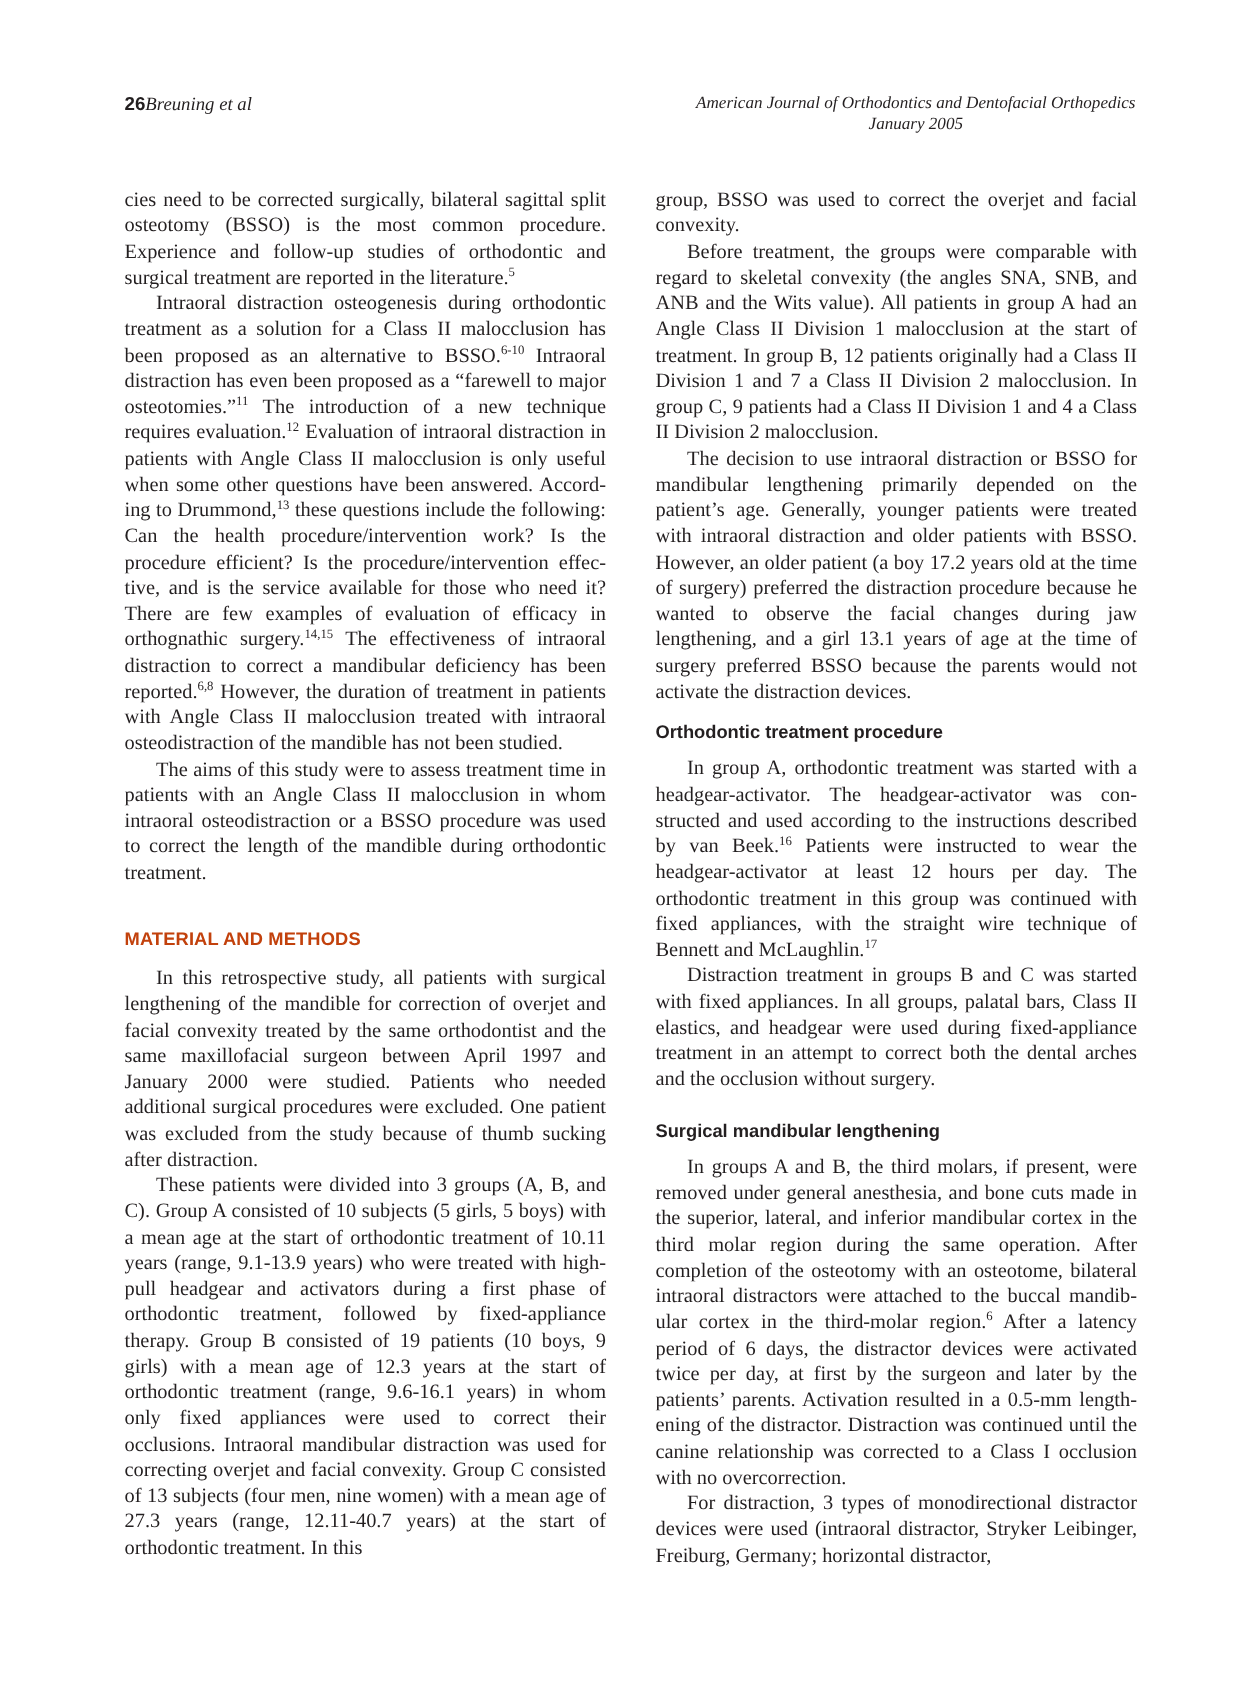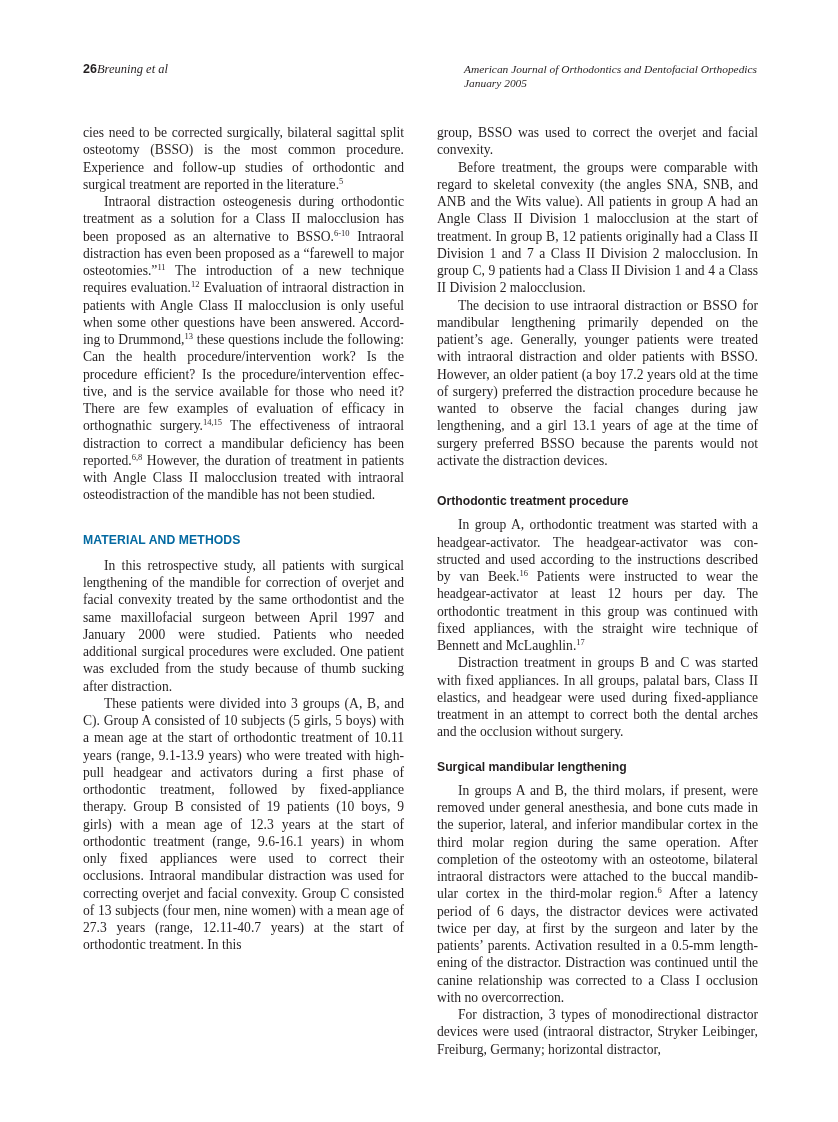--- a/index.html
+++ b/index.html
@@ -1,49 +1,50 @@
 <!DOCTYPE html>
 <html><head>
 <meta charset="utf-8">
 <style>
   html, body { margin: 0; padding: 0; background: #ffffff; }
   body { width: 838px; height: 1122px; position: relative; overflow: hidden; }
   .page { position: absolute; left: 0; top: 0; width: 838px; height: 1122px; background: #fff; color: #231f20; }
   .running-head { position: absolute; top: 62px; left: 83px; right: 81px; height: 34px; }
   .rh-left { position: absolute; left: 0; top: 0; font-family: "Liberation Serif", serif; font-style: italic; font-size: 12.5px; color: #231f20; white-space: nowrap; }
   .rh-left .pnum { font-family: "Liberation Sans", sans-serif; font-style: normal; font-weight: bold; font-size: 12.5px; margin-right: 0; }
-  .rh-right { position: absolute; right: 0; top: 0; text-align: left; font-family: "Liberation Serif", serif; font-style: italic; font-size: 11.4px; line-height: 14px; color: #231f20; }
+  .rh-right { position: absolute; right: 0; top: 0; text-align: center; font-family: "Liberation Serif", serif; font-style: italic; font-size: 11.4px; line-height: 14px; color: #231f20; }
   .col { position: absolute; top: 124px; width: 321px; font-family: "Liberation Serif", serif; font-size: 13.6px; line-height: 17.25px; color: #231f20; text-align: justify; hyphens: manual; }
   .col-left { left: 83px; }
   .col-right { left: 437px; }
   .col p { margin: 0; text-indent: 0; }
   .col p.indent { text-indent: 21px; }
   .col sup { font-size: 8.5px; line-height: 0; vertical-align: 5px; }
-  .h-major { font-family: "Liberation Sans", sans-serif; font-weight: bold; font-size: 12.2px; letter-spacing: 0.1px; margin: 28px 0 8px 0; color: #0369a1; text-align: left; }
-  .h-minor { font-family: "Liberation Sans", sans-serif; font-weight: bold; font-size: 12.2px; margin: 24px 0 6px 0; color: #231f20; text-align: left; }
+  .h-major { font-family: "Liberation Sans", sans-serif; font-weight: bold; font-size: 12.2px; letter-spacing: 0.1px; margin: 28px 0 8px 0; color: #c2410c; text-align: left; }
+  .h-minor { font-family: "Liberation Sans", sans-serif; font-weight: bold; font-size: 12.2px; margin: 11px 0 6px 0; color: #231f20; text-align: left; }
   .h-minor.gap { margin-top: 18px; }
 </style>
 </head>
 <body>
 
 <div class="page">
 
   <div class="running-head">
     <div class="rh-left">
       <span class="pnum">26</span><span>Breuning et al</span>
     </div>
     <div class="rh-right">
       <div>American Journal of Orthodontics and Dentofacial Orthopedics</div>
       <div>January 2005</div>
     </div>
   </div>
 
   <div class="col col-left">
     <p><span>cies need to be corrected surgically, bilateral sagittal split osteotomy (BSSO) is the most common procedure. Experience and follow-up studies of orthodontic and surgical treatment are reported in the literature.</span><sup>5</sup></p>
     <p class="indent"><span>Intraoral distraction osteogenesis during orthodontic treatment as a solution for a Class II malocclusion has been proposed as an alternative to BSSO.</span><sup>6-10</sup><span> Intraoral distraction has even been proposed as a “farewell to major osteotomies.”</span><sup>11</sup><span> The introduction of a new technique requires evaluation.</span><sup>12</sup><span> Evaluation of intraoral distraction in patients with Angle Class II malocclusion is only useful when some other questions have been answered. Accord­ing to Drummond,</span><sup>13</sup><span> these questions include the follow­ing: Can the health procedure/intervention work? Is the procedure efficient? Is the procedure/intervention effec­tive, and is the service available for those who need it? There are few examples of evaluation of efficacy in orthognathic surgery.</span><sup>14,15</sup><span> The effectiveness of intraoral distraction to correct a mandibular deficiency has been reported.</span><sup>6,8</sup><span> However, the duration of treatment in patients with Angle Class II malocclusion treated with intraoral osteodistraction of the mandible has not been studied.</span></p>
+    <p class="indent">The aims of this study were to assess treatment time in patients with an Angle Class II malocclusion in whom intraoral osteodistraction or a BSSO procedure was used to correct the length of the mandible during orthodontic treatment.</p>
     <div class="h-major">MATERIAL AND METHODS</div>
     <p class="indent">In this retrospective study, all patients with surgical lengthening of the mandible for correction of overjet and facial convexity treated by the same orthodontist and the same maxillofacial surgeon between April 1997 and January 2000 were studied. Patients who needed additional surgical procedures were excluded. One patient was excluded from the study because of thumb sucking after distraction.</p>
     <p class="indent">These patients were divided into 3 groups (A, B, and C). Group A consisted of 10 subjects (5 girls, 5 boys) with a mean age at the start of orthodontic treatment of 10.11 years (range, 9.1-13.9 years) who were treated with high-pull headgear and activators during a first phase of orthodontic treatment, followed by fixed-appliance therapy. Group B consisted of 19 patients (10 boys, 9 girls) with a mean age of 12.3 years at the start of orthodontic treatment (range, 9.6-16.1 years) in whom only fixed appliances were used to correct their occlusions. Intraoral mandibular distrac­tion was used for correcting overjet and facial convex­ity. Group C consisted of 13 subjects (four men, nine women) with a mean age of 27.3 years (range, 12.11-40.7 years) at the start of orthodontic treatment. In this</p>
   </div>
 
   <div class="col col-right">
     <p>group, BSSO was used to correct the overjet and facial convexity.</p>
     <p class="indent">Before treatment, the groups were comparable with regard to skeletal convexity (the angles SNA, SNB, and ANB and the Wits value). All patients in group A had an Angle Class II Division 1 malocclusion at the start of treatment. In group B, 12 patients originally had a Class II Division 1 and 7 a Class II Division 2 malocclusion. In group C, 9 patients had a Class II Division 1 and 4 a Class II Division 2 malocclusion.</p>
     <p class="indent">The decision to use intraoral distraction or BSSO for mandibular lengthening primarily depended on the patient’s age. Generally, younger patients were treated with intraoral distraction and older patients with BSSO. However, an older patient (a boy 17.2 years old at the time of surgery) preferred the distraction procedure because he wanted to observe the facial changes during jaw lengthening, and a girl 13.1 years of age at the time of surgery preferred BSSO because the parents would not activate the distraction devices.</p>
     <div class="h-minor">Orthodontic treatment procedure</div>

